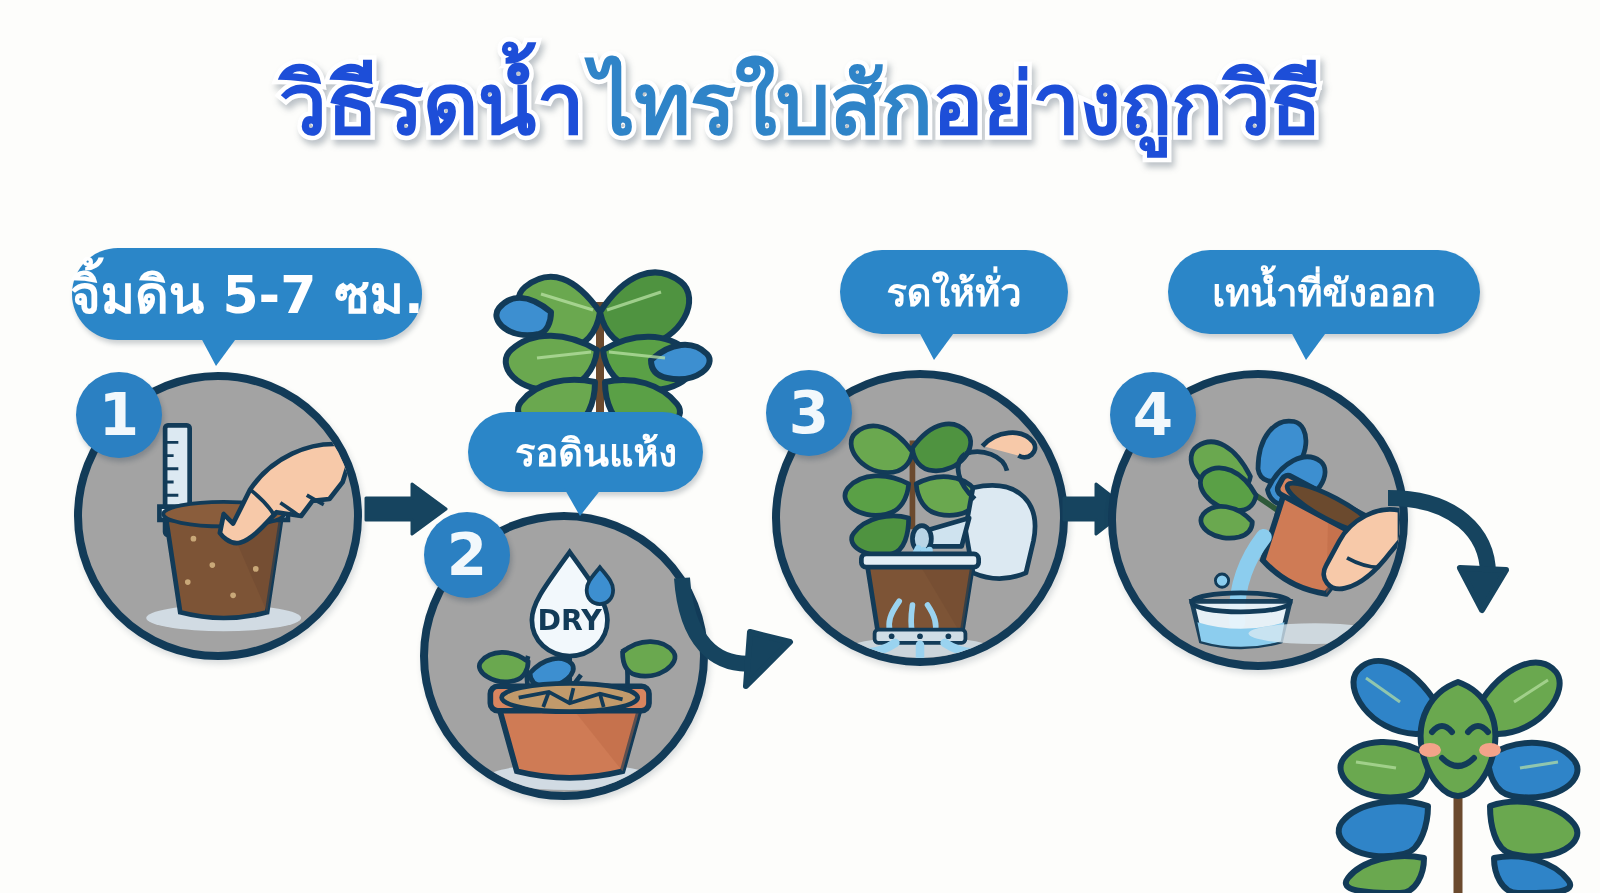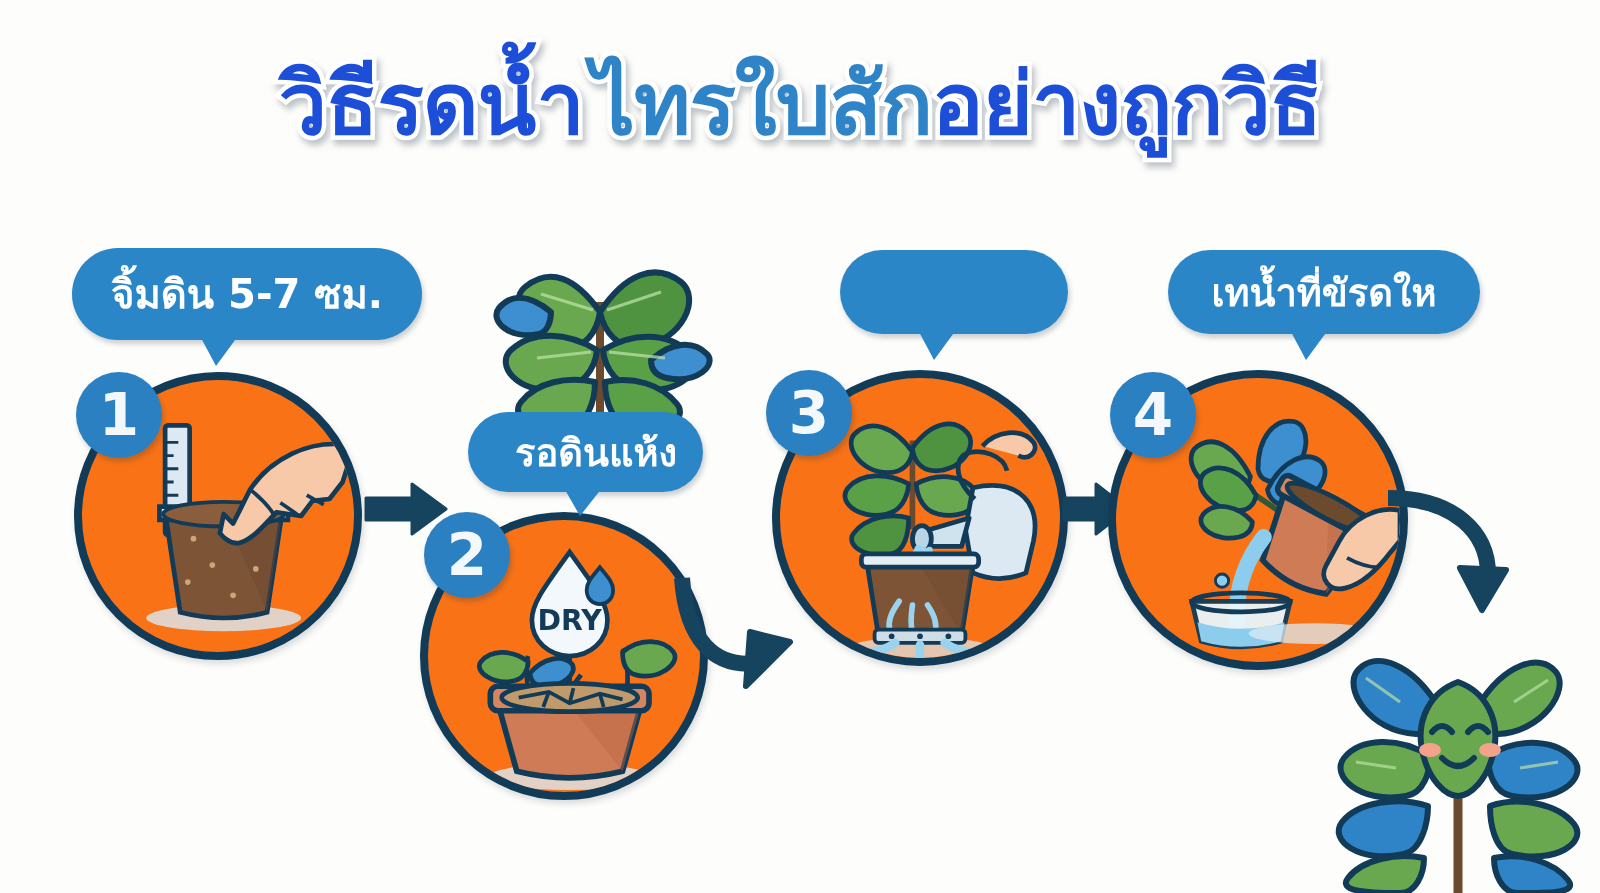--- a/index.html
+++ b/index.html
@@ -48,35 +48,35 @@
   }
   .bubble .tail{
     position:absolute;
     bottom:-26px;
     width:0;height:0;
     border-left:16px solid transparent;
     border-right:22px solid transparent;
     border-top:30px solid #2b86c8;
   }
 
-  #bubble1{left:72px;top:248px;width:350px;height:92px;font-size:40px;}
+  #bubble1{left:72px;top:248px;width:350px;height:92px;font-size:52px;}
   #bubble1 .tail{left:128px;}
   #bubble2{left:468px;top:412px;width:235px;height:80px;font-size:38px;justify-content:flex-end;}
   #bubble2 .tail{left:96px;bottom:-24px;border-top-width:28px;}
   #bubble3{left:840px;top:250px;width:228px;height:84px;font-size:38px;}
   #bubble3 .tail{left:78px;}
   #bubble4{left:1168px;top:250px;width:312px;height:84px;font-size:38px;}
   #bubble4 .tail{left:122px;}
 
   
   .step-circle{
     position:absolute;
     border-radius:50%;
     border:8px solid #123b58;
-    background:#f97316;
+    background:#a3a3a3;
     box-sizing:border-box;
     box-shadow:2px 4px 6px rgba(30,50,70,.16);
   }
   #circle1{left:74px;top:372px;width:288px;height:288px;}
   #circle2{left:420px;top:512px;width:288px;height:288px;}
   #circle3{left:772px;top:370px;width:296px;height:296px;}
   #circle4{left:1108px;top:370px;width:300px;height:300px;}
 
   
   .badge{
@@ -271,20 +271,21 @@
 
       <g fill="none" stroke="#9ad3f0" stroke-width="9" stroke-linecap="round">
         <path d="M122 280 C110 288 102 290 92 290"></path>
         <path d="M148 282 v14"></path>
         <path d="M174 280 C186 288 194 290 204 290"></path>
       </g>
     </svg>
   </div>
   <div class="badge" id="badge3">3</div>
   <div class="bubble" id="bubble3">
+    <span>รดให้ทั่ว</span>
     <span class="tail"></span>
   </div>
 
   <svg class="arrow-svg" style="left:1062px;top:478px;" width="70" height="62" viewBox="0 0 70 62">
     <path d="M2 20 h32 v-14 l32 25 l-32 25 v-14 h-32 Z" fill="#16445f" stroke="#16445f" stroke-width="3" stroke-linejoin="round"></path>
   </svg>
 
   <div class="step-circle clip-c" id="circle4">
     <svg class="scene" viewBox="0 0 300 300">
 
@@ -317,21 +318,21 @@
       <g>
         <path d="M80 236 L90 278 Q132 290 174 278 L184 236 Z" fill="#eaf5fb" stroke="#123b58" stroke-width="5" opacity=".95"></path>
         <path d="M86 258 Q132 272 178 258 L174 278 Q132 290 90 278 Z" fill="#8ccdee" stroke="none"></path>
         <ellipse cx="132" cy="237" rx="52" ry="10" fill="none" stroke="#123b58" stroke-width="5"></ellipse>
       </g>
       <ellipse cx="210" cy="270" rx="70" ry="11" fill="#dce9f2" opacity=".75"></ellipse>
     </svg>
   </div>
   <div class="badge" id="badge4">4</div>
   <div class="bubble" id="bubble4">
-    <span>เทน้ำที่ขัรดให</span>
+    <span>เทน้ำที่ขังออก</span>
     <span class="tail"></span>
   </div>
 
   <svg class="arrow-svg" style="left:1382px;top:480px;" width="140" height="140" viewBox="0 0 140 140">
     <path d="M6 18 C74 18 106 54 106 94" fill="none" stroke="#16445f" stroke-width="16"></path>
     <path d="M78 88 L124 90 L100 130 Z" fill="#16445f" stroke="#16445f" stroke-width="6" stroke-linejoin="round"></path>
   </svg>
 
   <svg class="abs" style="left:1300px;top:610px;" width="300" height="283" viewBox="0 0 300 283">
     <g stroke="#123b58" stroke-width="6" stroke-linejoin="round">

